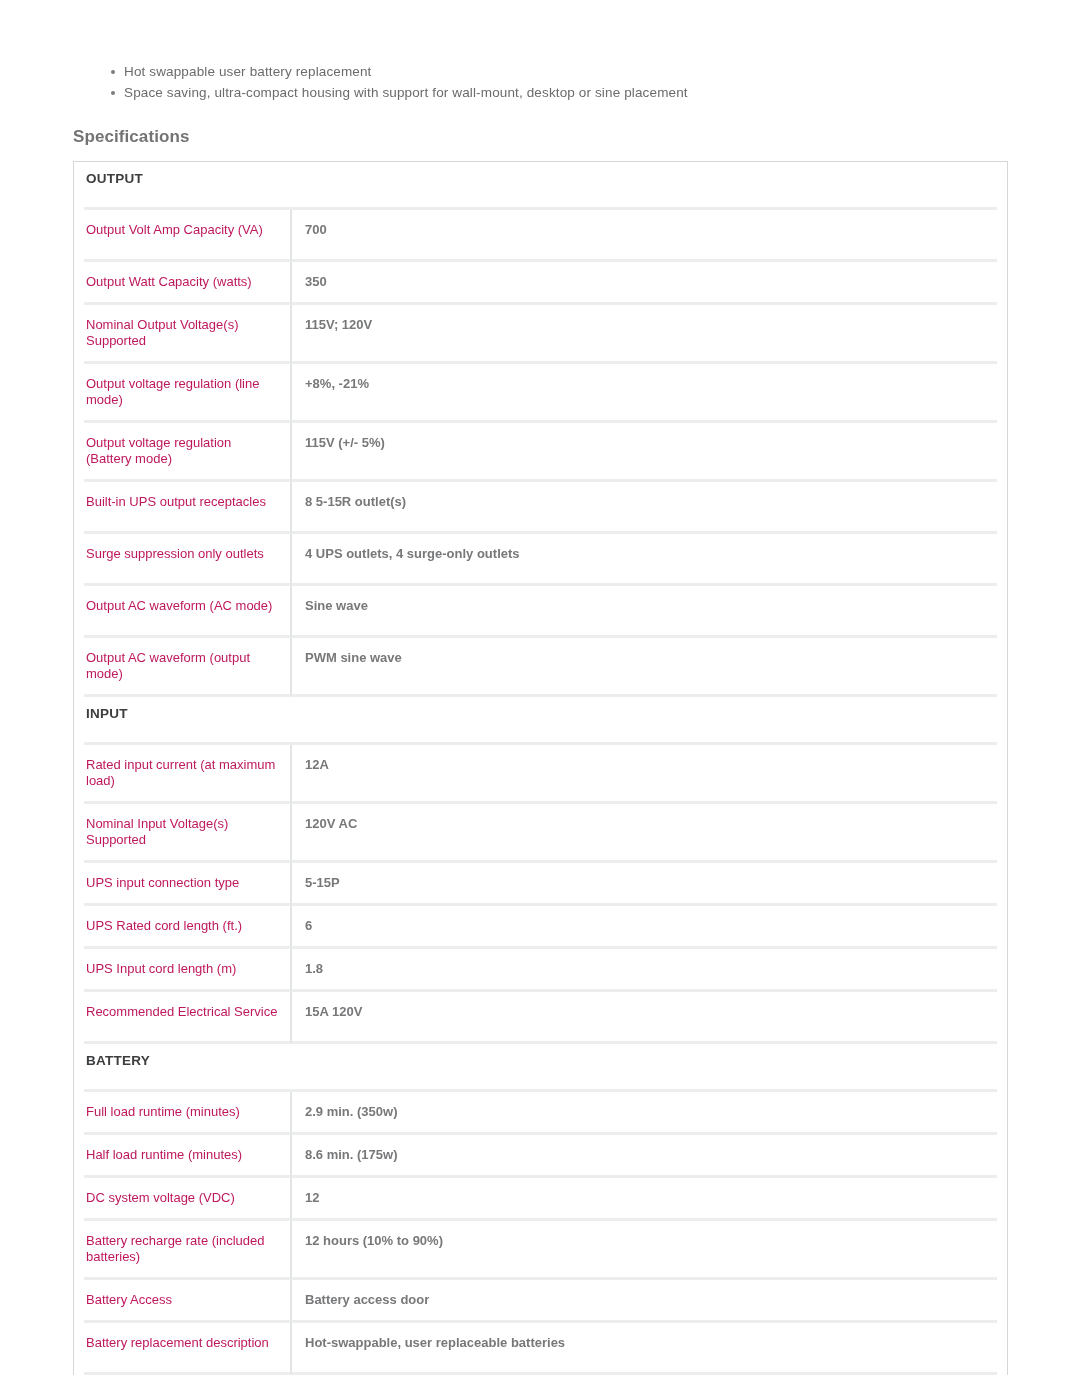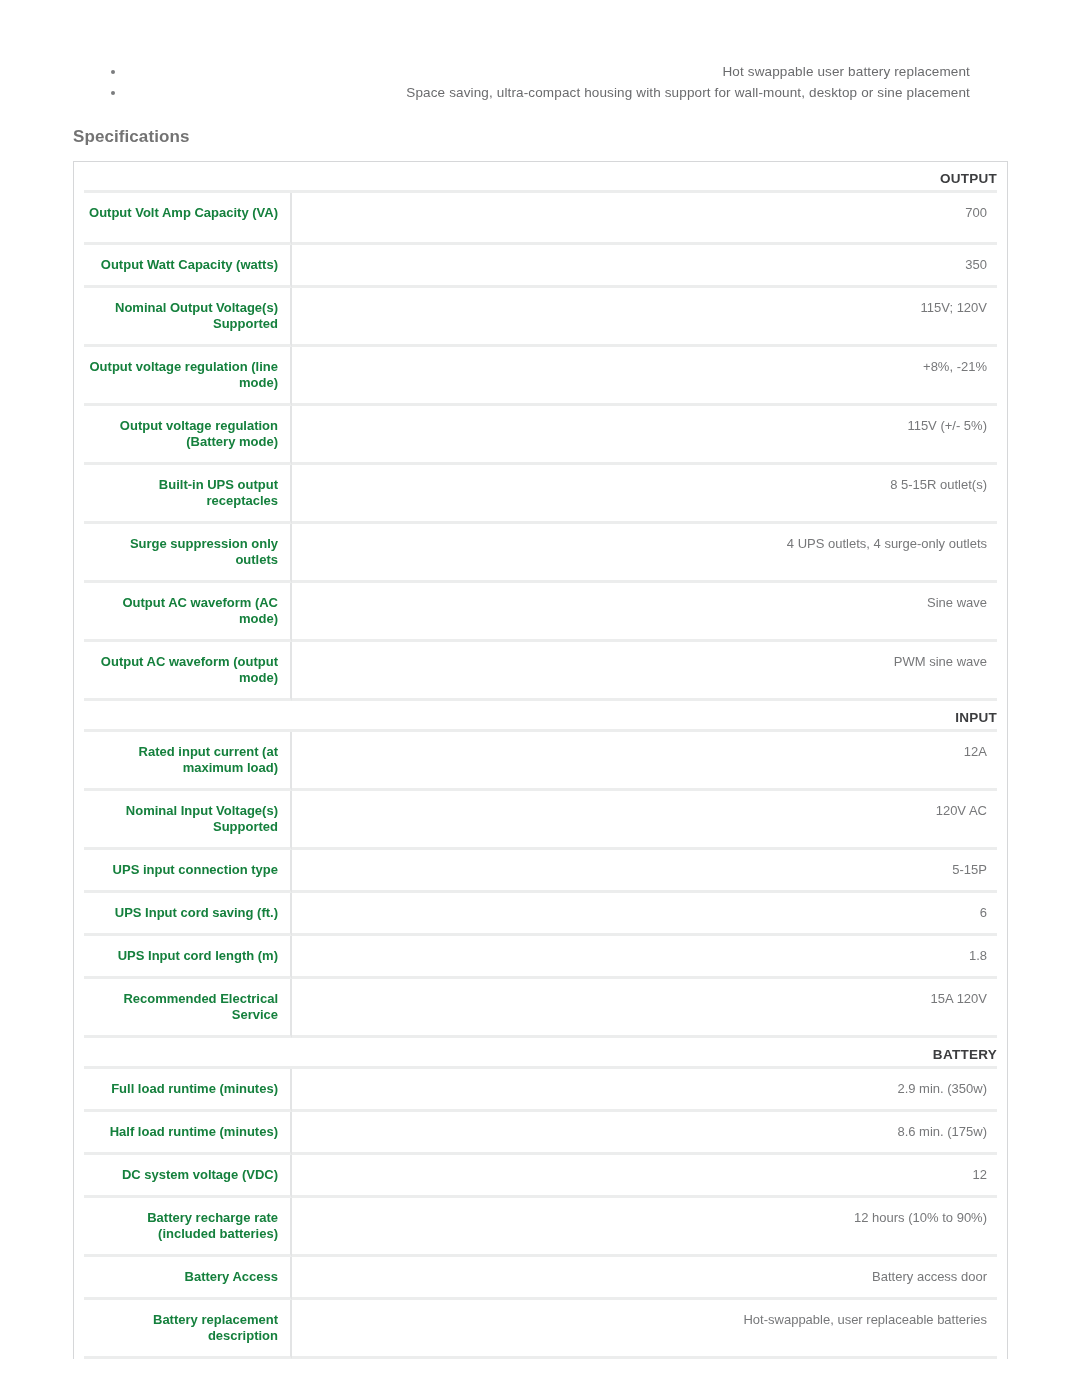--- a/index.html
+++ b/index.html
@@ -15,21 +15,20 @@
     color: #58595b;
     -webkit-font-smoothing: antialiased;
     overflow: hidden;
   }
 
   .page {
     position: relative;
     width: 1080px;
     height: 1397px;
     box-sizing: border-box;
-    text-align: right;
   }
 
   
   .feature-list {
     list-style: none;
     margin: 0;
     padding: 0;
     position: absolute;
     left: 110px;
     top: 61px;
@@ -72,21 +71,21 @@
     top: 161px;
     width: 935px;
     box-sizing: border-box;
     border: 1px solid #d6d7d9;
     border-bottom: none;
     background: #ffffff;
   }
 
   .spec-section-header {
     box-sizing: border-box;
-    padding: 9px 0 4px 12px;
+    padding: 9px 0 21px 12px;
     font-size: 13.5px;
     font-weight: bold;
     color: #3c3d3f;
     letter-spacing: 0.02em;
     border-bottom: 3px solid #eceded;
     margin: 0 10px 0 10px;
     padding-left: 2px;
   }
 
   .spec-row {
@@ -94,35 +93,36 @@
     align-items: stretch;
     margin: 0 10px;
   }
 
   .spec-label {
     box-sizing: border-box;
     width: 208px;
     flex: 0 0 208px;
     padding: 12px 12px 12px 2px;
     font-size: 13px;
-    font-weight: bold;
+    font-weight: normal;
     line-height: 16px;
-    color: #15803d;
+    color: #be185d;
     border-right: 2px solid #e3e4e5;
     border-bottom: 3px solid #eceded;
   }
 
   .spec-value {
     box-sizing: border-box;
     flex: 1 1 auto;
     padding: 12px 10px 12px 13px;
     font-size: 13px;
     line-height: 16px;
     color: #77787a;
     border-bottom: 3px solid #eceded;
+    font-weight: bold;
   }
 
   .spec-row.tall .spec-label,
   .spec-row.tall .spec-value {
     min-height: 52px;
   }
   .spec-row.short .spec-label,
   .spec-row.short .spec-value {
     min-height: 28px;
   }
@@ -184,21 +184,21 @@
       </div>
       <div class="spec-row tall">
         <div class="spec-label">Nominal Input Voltage(s) Supported</div>
         <div class="spec-value">120V AC</div>
       </div>
       <div class="spec-row short">
         <div class="spec-label">UPS input connection type</div>
         <div class="spec-value">5-15P</div>
       </div>
       <div class="spec-row short">
-        <div class="spec-label">UPS Input cord saving (ft.)</div>
+        <div class="spec-label">UPS Rated cord length (ft.)</div>
         <div class="spec-value">6</div>
       </div>
       <div class="spec-row short">
         <div class="spec-label">UPS Input cord length (m)</div>
         <div class="spec-value">1.8</div>
       </div>
       <div class="spec-row tall">
         <div class="spec-label">Recommended Electrical Service</div>
         <div class="spec-value">15A 120V</div>
       </div>

